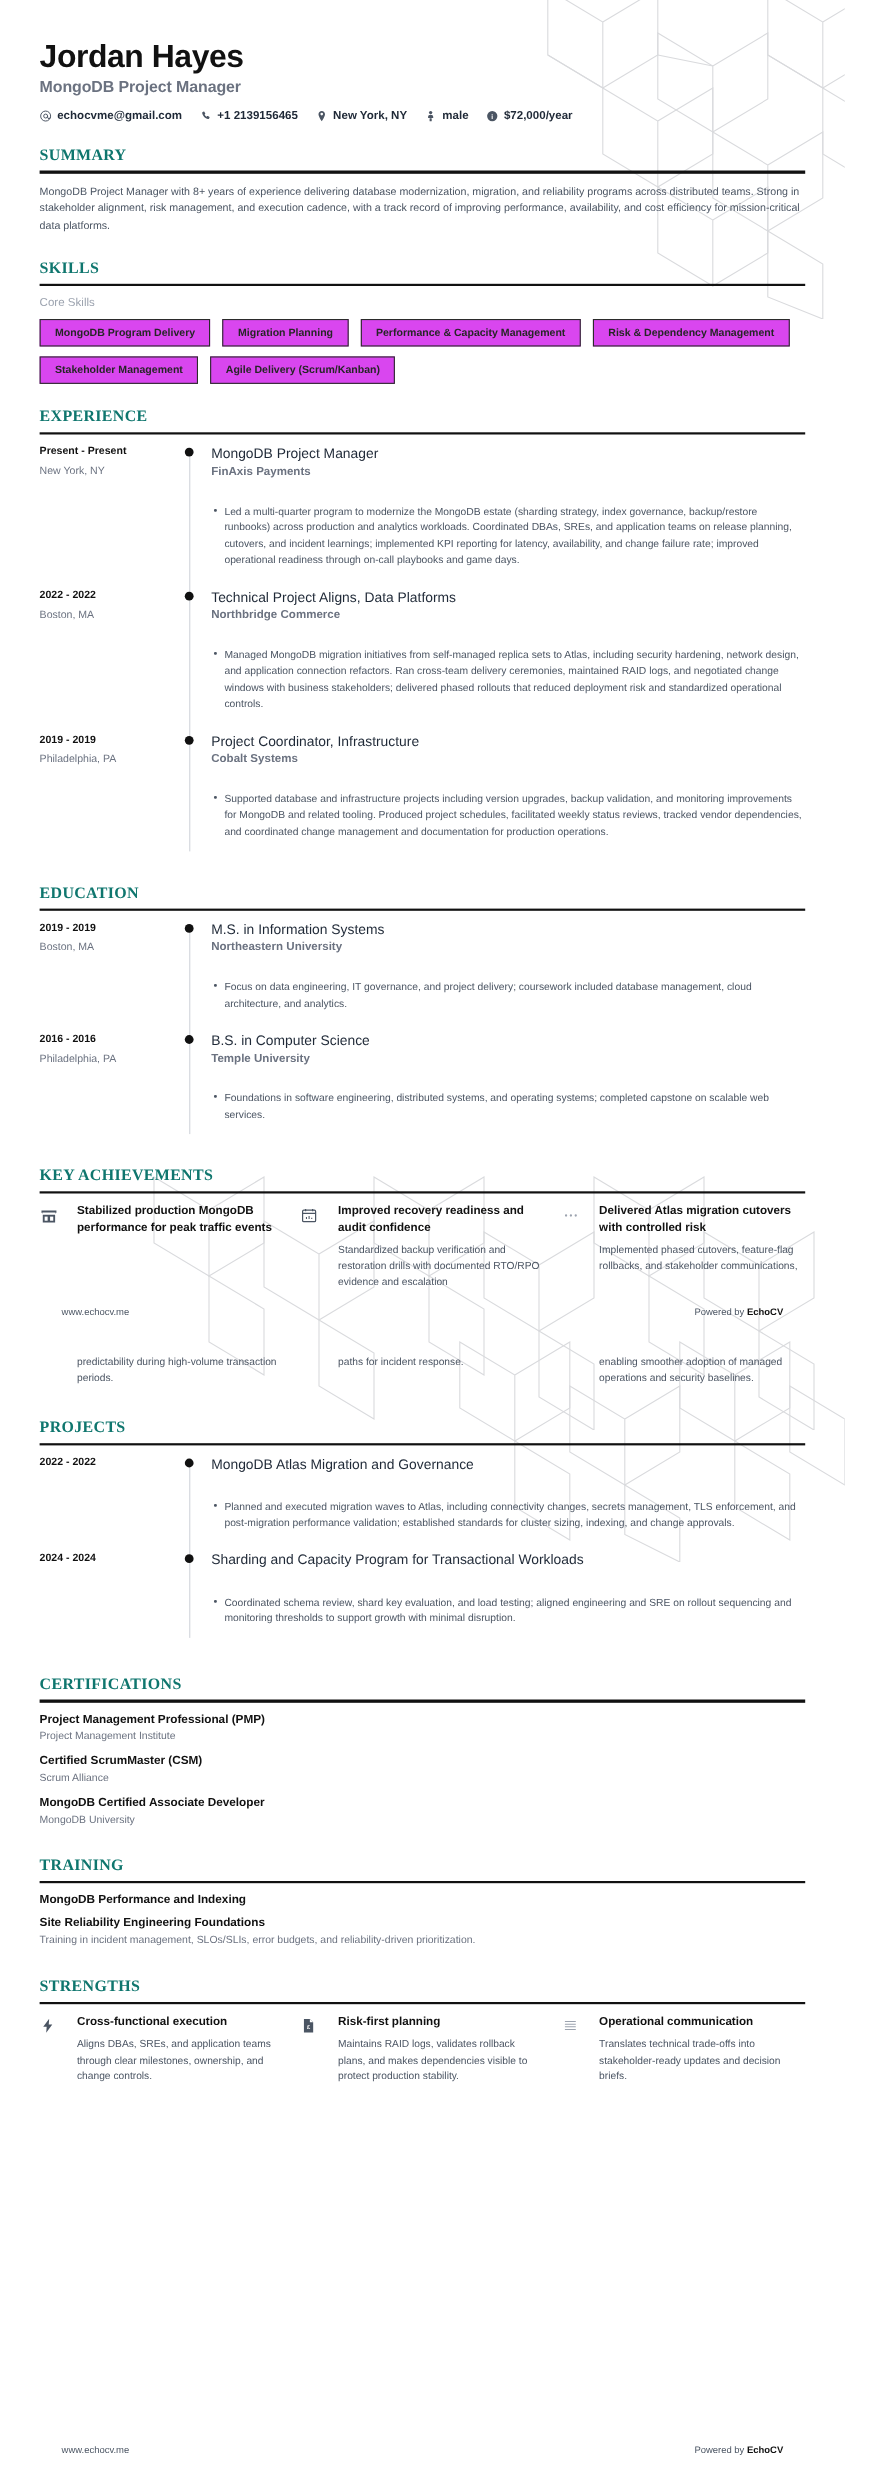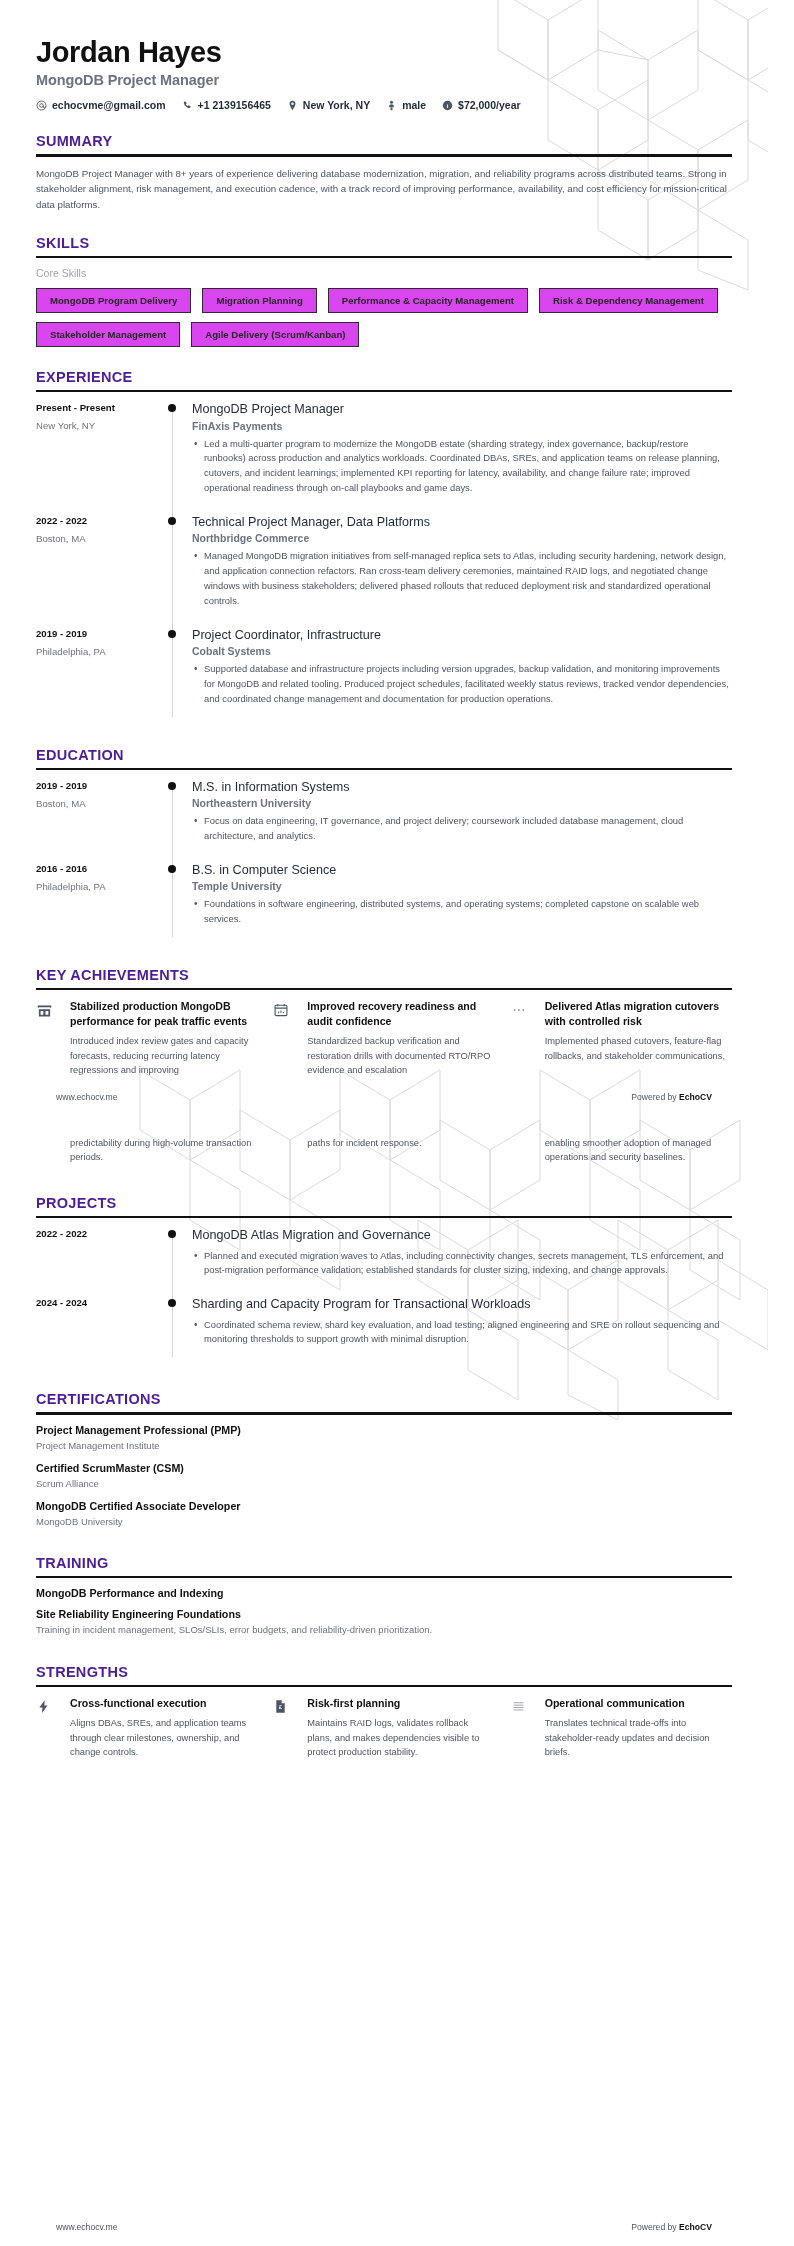--- a/index.html
+++ b/index.html
@@ -79,22 +79,23 @@
     flex: 0 0 auto;
   }
   .contact-item .ico svg { display: block; }
 
   
   .section { margin-top: 22px; }
   .section-title {
     font-size: 14.5px;
     font-weight: 700;
     letter-spacing: 0.3px;
-    color: #4c1d95;
+    color: #0f766e;
     padding-bottom: 5px;
+    font-family: Liberation Serif, serif;
   }
   .section-rule {
     height: 2.2px;
     background: #111111;
     margin-bottom: 9px;
   }
 
   .summary-text {
     font-size: 9.7px;
     line-height: 1.62;
@@ -170,21 +171,21 @@
     line-height: 1.3;
   }
   .entry-org {
     font-size: 10.5px;
     font-weight: 700;
     color: #6b7280;
     margin-top: 2px;
   }
   .bullets {
     list-style: none;
-    margin-top: 5px;
+    margin-top: 23px;
   }
   .bullets li {
     position: relative;
     padding-left: 12px;
     font-size: 9.4px;
     line-height: 1.58;
     color: #4b5563;
     margin-bottom: 3px;
   }
   .bullets li::before {
@@ -407,21 +408,21 @@
 
       <div class="entry">
         <div class="entry-meta">
           <div class="entry-date">2022 - 2022</div>
           <div class="entry-loc">Boston, MA</div>
         </div>
         <div class="rail">
             <span class="dot"></span>
           </div>
         <div class="entry-body">
-          <div class="entry-title">Technical Project Manager, Data Platforms</div>
+          <div class="entry-title">Technical Project Aligns, Data Platforms</div>
           <div class="entry-org">Northbridge Commerce</div>
           <ul class="bullets">
             <li>Managed MongoDB migration initiatives from self-managed replica sets to Atlas, including security hardening, network design, and application connection refactors. Ran cross-team delivery ceremonies, maintained RAID logs, and negotiated change windows with business stakeholders; delivered phased rollouts that reduced deployment risk and standardized operational controls.</li>
           </ul>
         </div>
       </div>
 
       <div class="entry">
         <div class="entry-meta">
           <div class="entry-date">2019 - 2019</div>
@@ -488,21 +489,20 @@
           <div class="tri-icon">
             <svg viewBox="0 0 20 20" width="17" height="17" fill="currentColor">
               <path d="M2 4h16v2.2L17 7.6v-1.4H3v1.4L2 6.2z"></path>
               <path d="M3.4 8.6h13.2V17H3.4zM5.4 10.6h3.2v4.4H5.4zm5.8 0h3.4v4.4h-3.4z" fill="currentColor"></path>
               <rect x="5.4" y="10.6" width="3.2" height="4.4" fill="#ffffff"></rect>
               <rect x="11.2" y="10.6" width="3.4" height="4.4" fill="#ffffff"></rect>
             </svg>
           </div>
           <div>
             <div class="tri-title">Stabilized production MongoDB performance for peak traffic events</div>
-            <div class="tri-desc">Introduced index review gates and capacity forecasts, reducing recurring latency regressions and improving</div>
           </div>
         </div>
 
         <div class="tri-card">
           <div class="tri-icon">
             <svg viewBox="0 0 20 20" width="16" height="16" fill="none" stroke="currentColor" stroke-width="1.4">
               <rect x="2.6" y="4" width="14.8" height="13" rx="1.4"></rect>
               <path d="M2.6 7.6h14.8M6 2.6v2.6M14 2.6v2.6"></path>
               <path d="M7 14v-2.2M10 14v-3.4M13 14v-1.4" stroke-width="1.2"></path>
             </svg>

